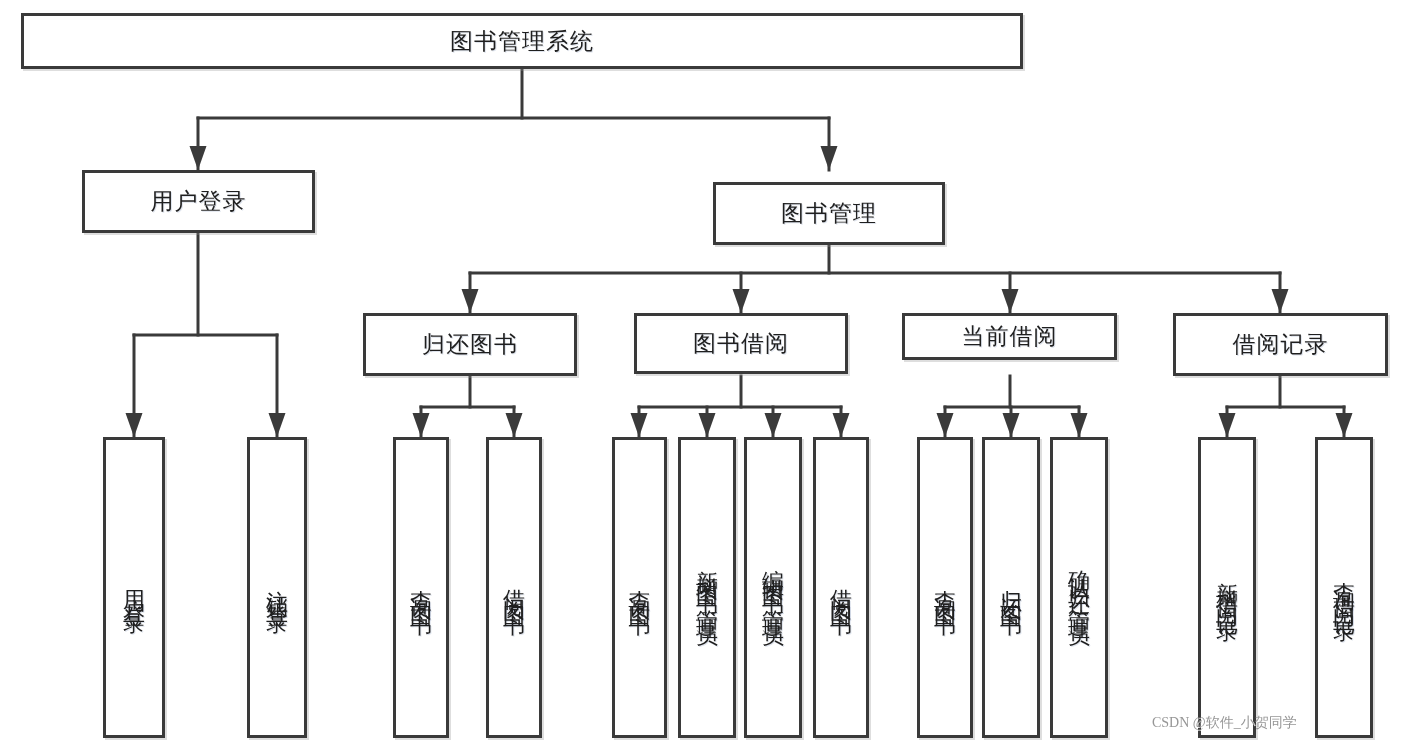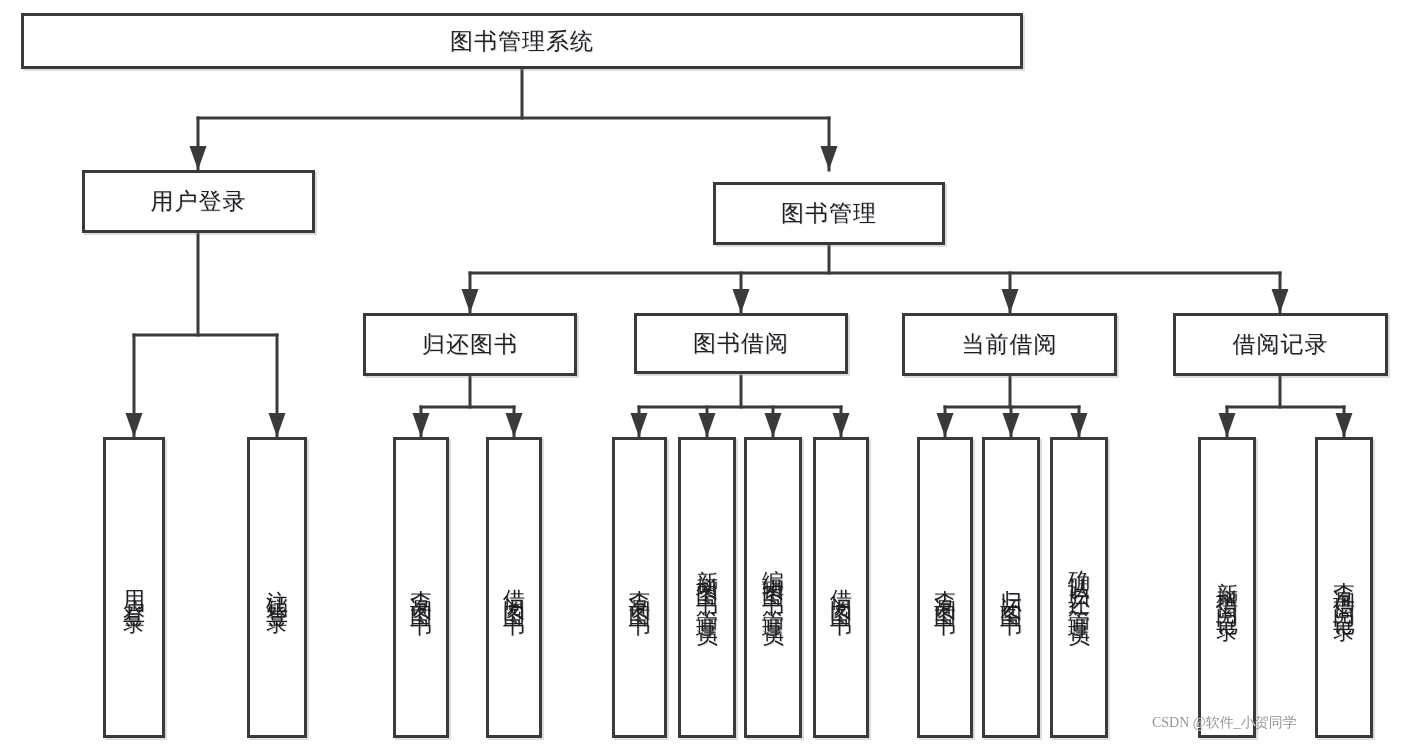--- a/index.html
+++ b/index.html
@@ -127,21 +127,21 @@
     </g>
   </svg>
 
   <div class="node h" style="left:21px;top:13px;width:1002px;height:56px">图书管理系统</div>
 
   <div class="node h" style="left:82px;top:170px;width:233px;height:63px">用户登录</div>
   <div class="node h" style="left:713px;top:182px;width:232px;height:63px">图书管理</div>
 
   <div class="node h" style="left:363px;top:313px;width:214px;height:63px">归还图书</div>
   <div class="node h" style="left:634px;top:313px;width:214px;height:61px">图书借阅</div>
-  <div class="node h" style="left:902px;top:313px;width:215px;height:63px">当前借阅</div>
+  <div class="node h" style="left:902px;top:313px;width:215px;height:47px">当前借阅</div>
   <div class="node h" style="left:1173px;top:313px;width:215px;height:63px">借阅记录</div>
 
   <div class="node v" style="left:103px;top:437px;width:62px;height:301px">用户登录</div>
   <div class="node v" style="left:247px;top:437px;width:60px;height:301px">注销登录</div>
 
   <div class="node v" style="left:393px;top:437px;width:56px;height:301px">查询图书</div>
   <div class="node v" style="left:486px;top:437px;width:56px;height:301px">借阅图书</div>
 
   <div class="node v" style="left:612px;top:437px;width:55px;height:301px">查询图书</div>
   <div class="node v" style="left:678px;top:437px;width:58px;height:301px">新增图书（管理员）</div>

